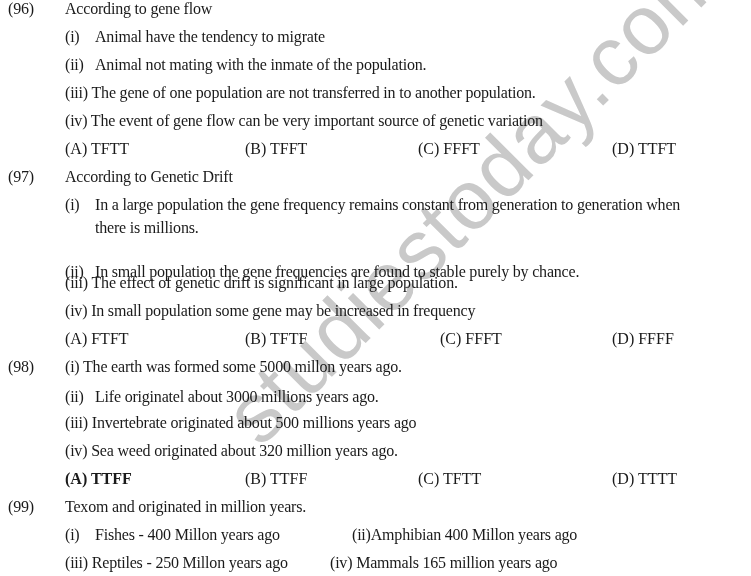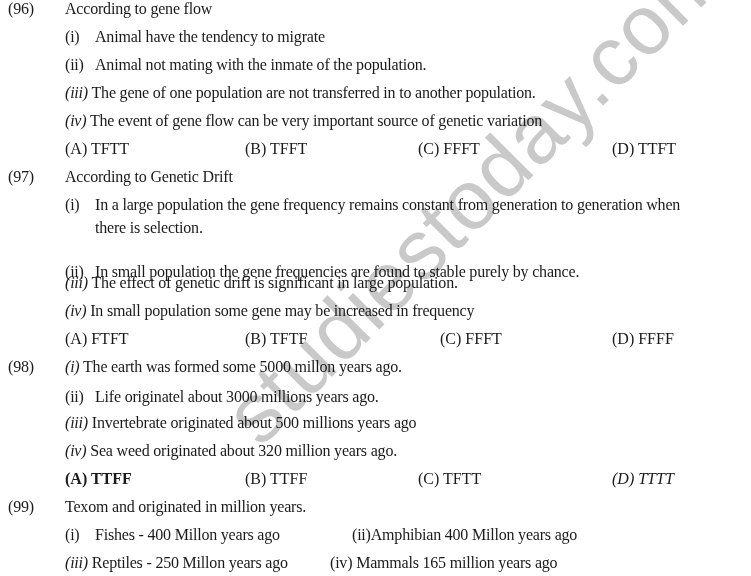--- a/index.html
+++ b/index.html
@@ -29,21 +29,21 @@
       line-height: 18px;
       letter-spacing: -0.2px;
     }
     .qnum { left: 8px; }
     .qtext { left: 65px; }
     .item { left: 65px; }
     .item .roman {
       display: inline-block;
       min-width: 30px;
     }
-    .item .roman.tight { min-width: 0; font-style: italic; }
+    .item .roman.tight { min-width: 0; }
     .opt { position: absolute; white-space: nowrap; line-height: 18px; }
     .watermark {
       position: absolute;
       left: 240px;
       top: 380px;
       font-family: "Liberation Sans", "DejaVu Sans", sans-serif;
       font-size: 84px;
       color: #c9c9c9;
       transform: rotate(-45deg);
       transform-origin: left center;
@@ -86,21 +86,21 @@
       <div class="opt" style="top:140px; left:612px;">(D) TTFT</div>
     </div>
 
     <div>
       <div class="line qnum" style="top:168px;">(97)</div>
       <div class="line qtext" style="top:168px;">According to Genetic Drift</div>
 
       <div class="line item" style="top:196px;">
         <span class="roman">(i)</span><span>In a large population the gene frequency remains constant from generation to generation when</span>
       </div>
-      <div class="line" style="top:219px; left:95px;">there is selection.</div>
+      <div class="line" style="top:219px; left:95px;">there is millions.</div>
       <div class="line item" style="top:263px;">
         <span class="roman">(ii)</span><span>In small population the gene frequencies are found to stable purely by chance.</span>
       </div>
       <div class="line item" style="top:274px;">
         <span class="roman tight">(iii)</span> <span>The effect of genetic drift is significant in large population.</span>
       </div>
       <div class="line item" style="top:302px;">
         <span class="roman tight">(iv)</span> <span>In small population some gene may be increased in frequency</span>
       </div>
 
@@ -122,21 +122,21 @@
       <div class="line item" style="top:414px;">
         <span class="roman tight">(iii)</span> <span>Invertebrate originated about 500 millions years ago</span>
       </div>
       <div class="line item" style="top:442px;">
         <span class="roman tight">(iv)</span> <span>Sea weed originated about 320 million years ago.</span>
       </div>
 
       <div class="opt" style="top:470px; left:65px;font-weight:bold;">(A) TTFF</div>
       <div class="opt" style="top:470px; left:245px;">(B) TTFF</div>
       <div class="opt" style="top:470px; left:418px;">(C) TFTT</div>
-      <div class="opt" style="top:470px; left:612px;font-style:italic;">(D) TTTT</div>
+      <div class="opt" style="top:470px; left:612px;">(D) TTTT</div>
     </div>
 
     <div>
       <div class="line qnum" style="top:498px;">(99)</div>
       <div class="line qtext" style="top:498px;">Texom and originated in million years.</div>
 
       <div class="line item" style="top:526px;">
         <span class="roman">(i)</span><span>Fishes - 400 Millon years ago</span>
       </div>
       <div class="line" style="top:526px; left:352px;">

